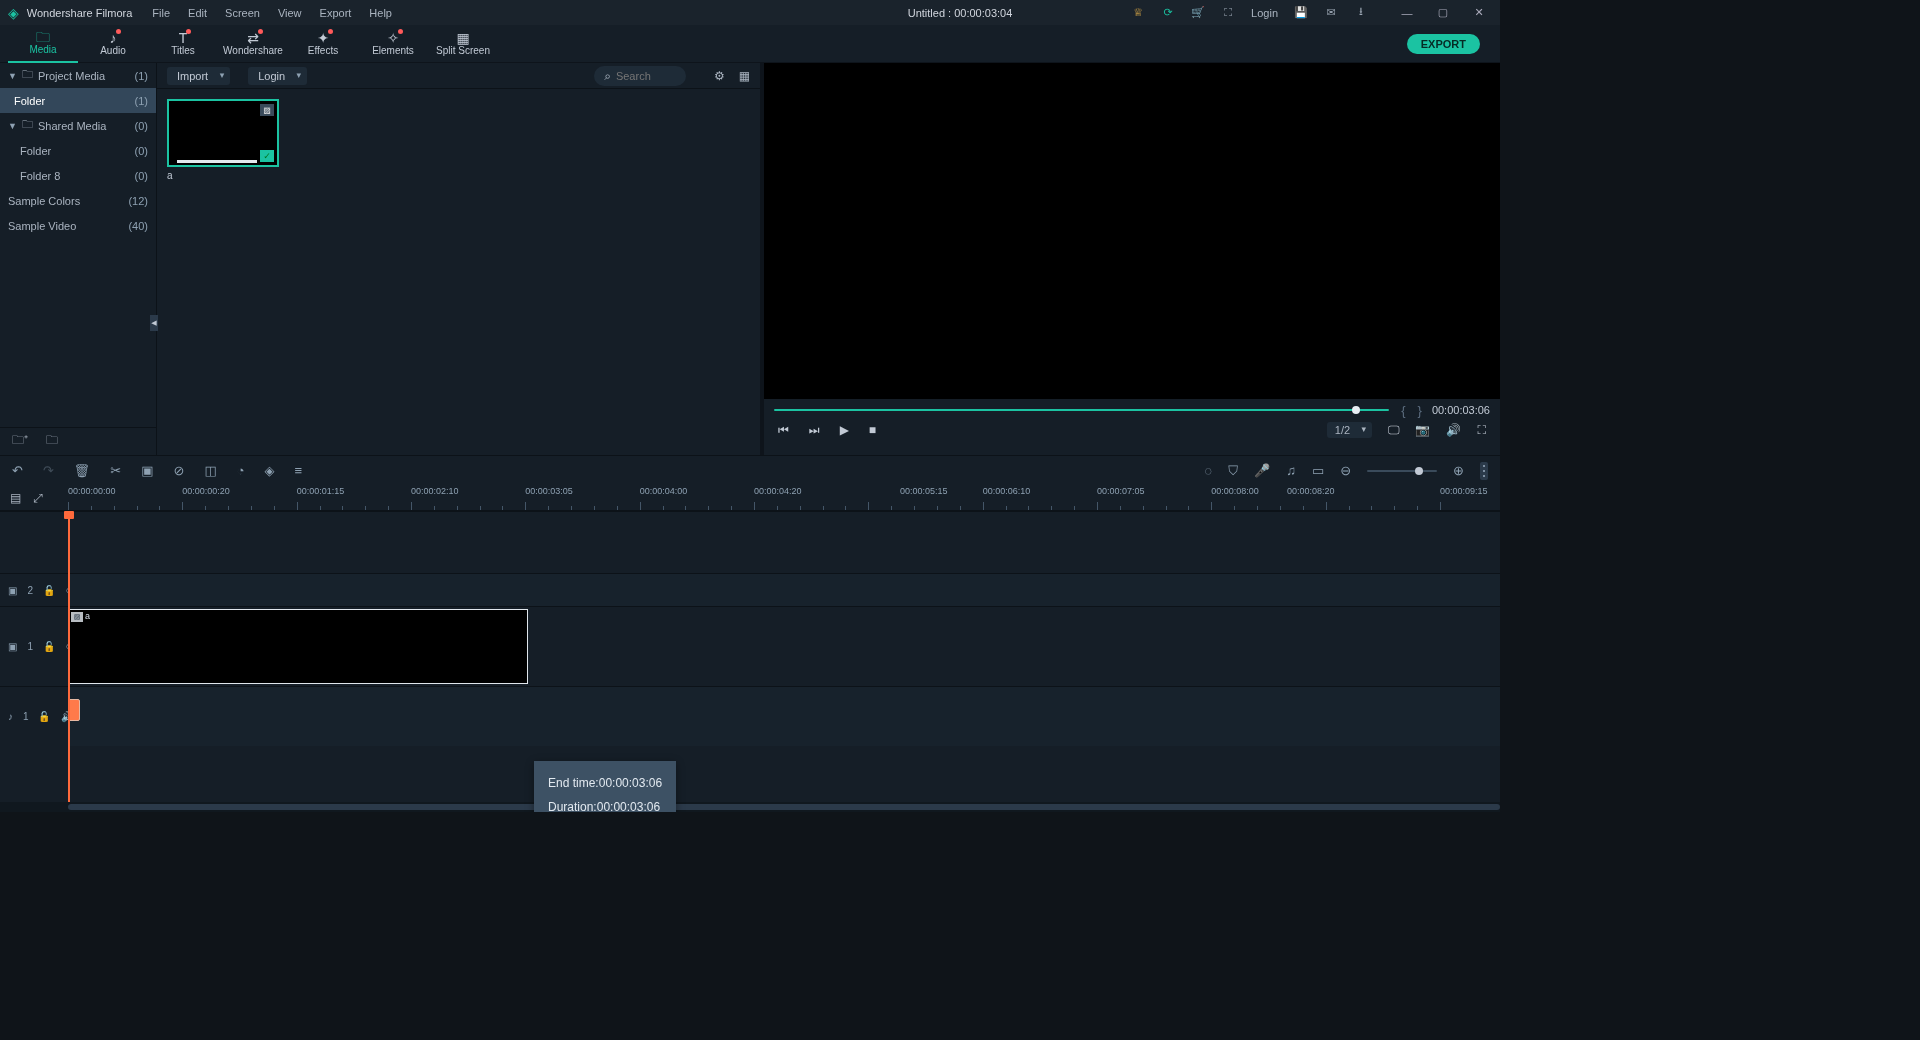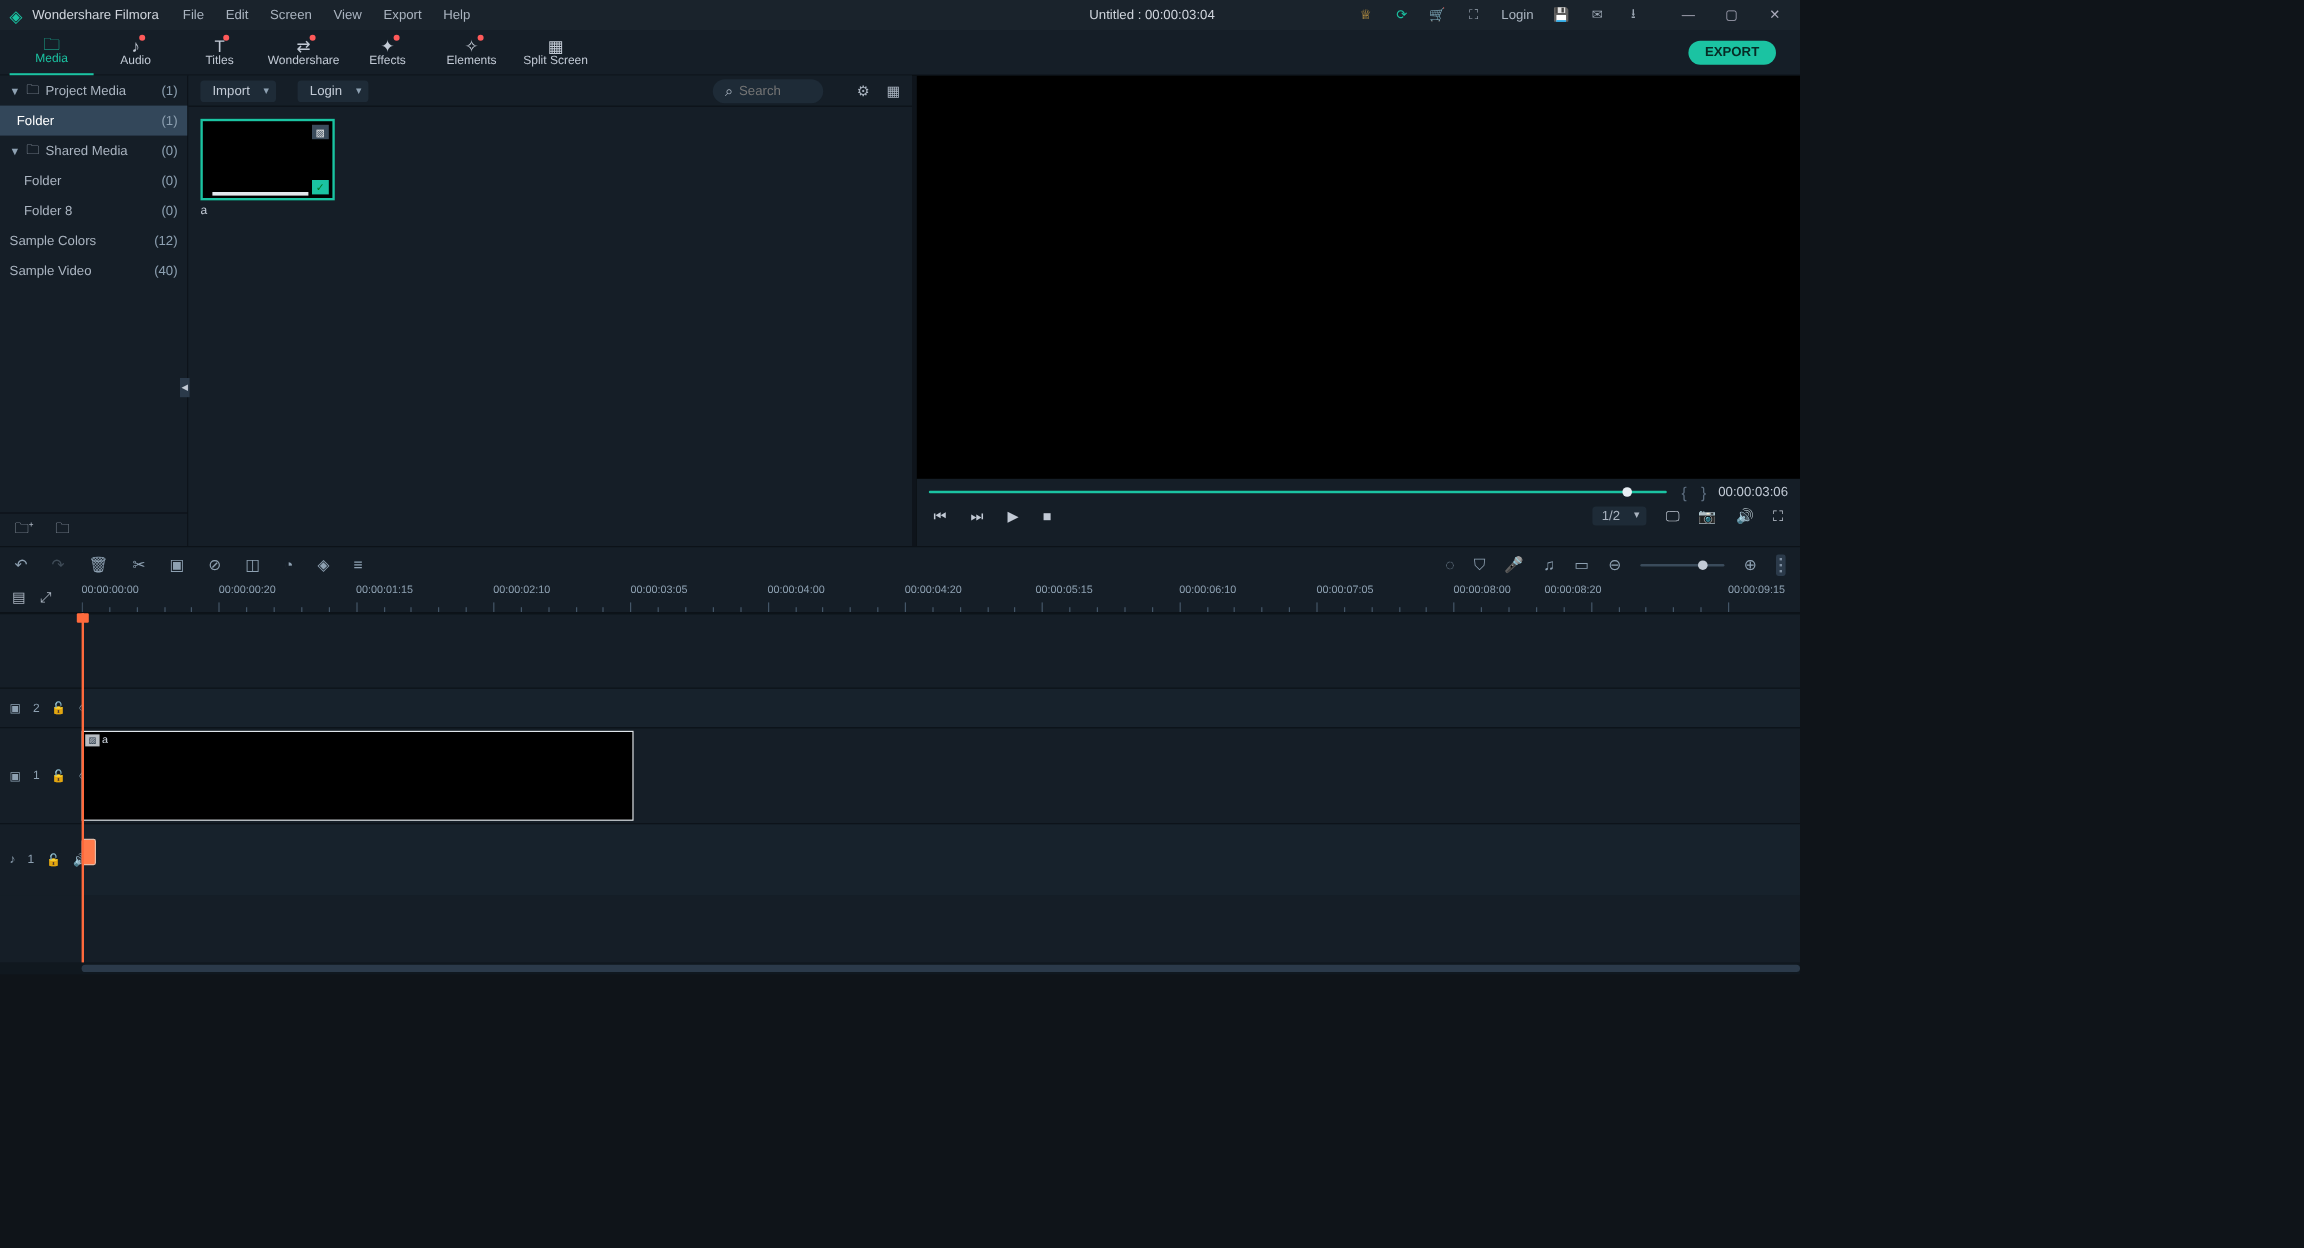--- a/index.html
+++ b/index.html
@@ -350,21 +350,21 @@
         <span class="tick" style="left: 594.533px;"></span>
         <span class="tick" style="left: 617.4px;"></span>
         <span class="tick" style="left: 640.267px;"></span>
         <span class="tick" style="left: 663.133px;"></span>
         <span class="rlabel" style="left: 686px;">00:00:04:20</span>
         <span class="tick major" style="left: 686px;"></span>
         <span class="tick" style="left: 708.867px;"></span>
         <span class="tick" style="left: 731.733px;"></span>
         <span class="tick" style="left: 754.6px;"></span>
         <span class="tick" style="left: 777.467px;"></span>
-        <span class="rlabel" style="left: 795px;">00:00:05:15</span>
+        <span class="rlabel" style="left: 832px;">00:00:05:15</span>
         <span class="tick major" style="left: 800.333px;"></span>
         <span class="tick" style="left: 823.2px;"></span>
         <span class="tick" style="left: 846.067px;"></span>
         <span class="tick" style="left: 868.933px;"></span>
         <span class="tick" style="left: 891.8px;"></span>
         <span class="rlabel" style="left: 914.667px;">00:00:06:10</span>
         <span class="tick major" style="left: 914.667px;"></span>
         <span class="tick" style="left: 937.533px;"></span>
         <span class="tick" style="left: 960.4px;"></span>
         <span class="tick" style="left: 983.267px;"></span>
@@ -449,17 +449,21 @@
       <div class="tgut">
           <span>♪</span>
           <span>1</span>
           <span>🔓</span>
           <span>🔊</span>
         </div>
       <div class="tlane">
         <div class="audclip"></div>
       </div>
     </div>
+    <div class="tooltip">
+      <div><span>End time:</span><span>00:00:03:06</span></div>
+      <div><span>Duration:</span><span>00:00:03:06</span></div>
+    </div>
   </div>
   <div class="tl-scroll">
       <div class="sbar"></div>
     </div>
 </div>
 
 </body></html>

